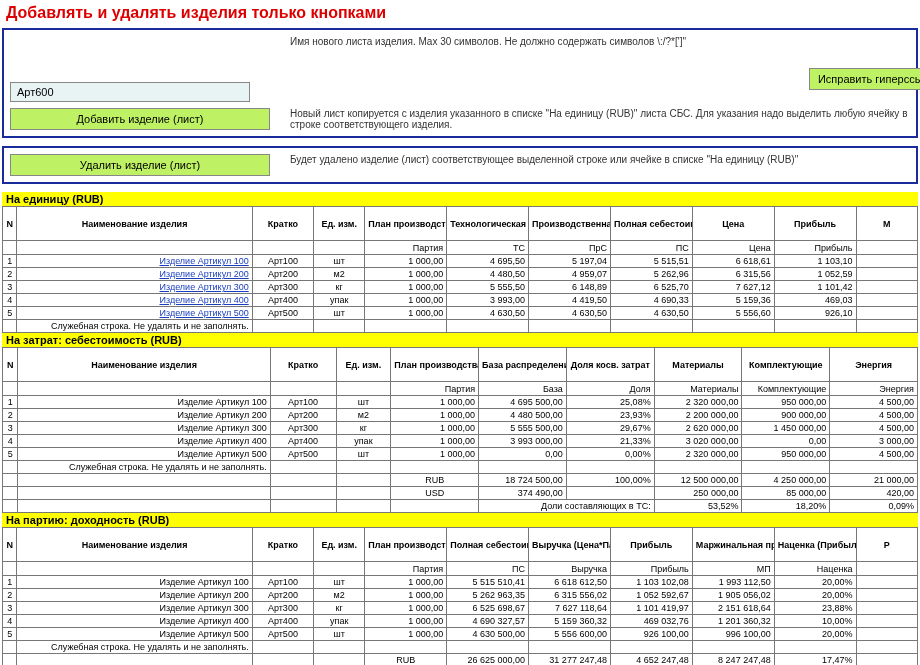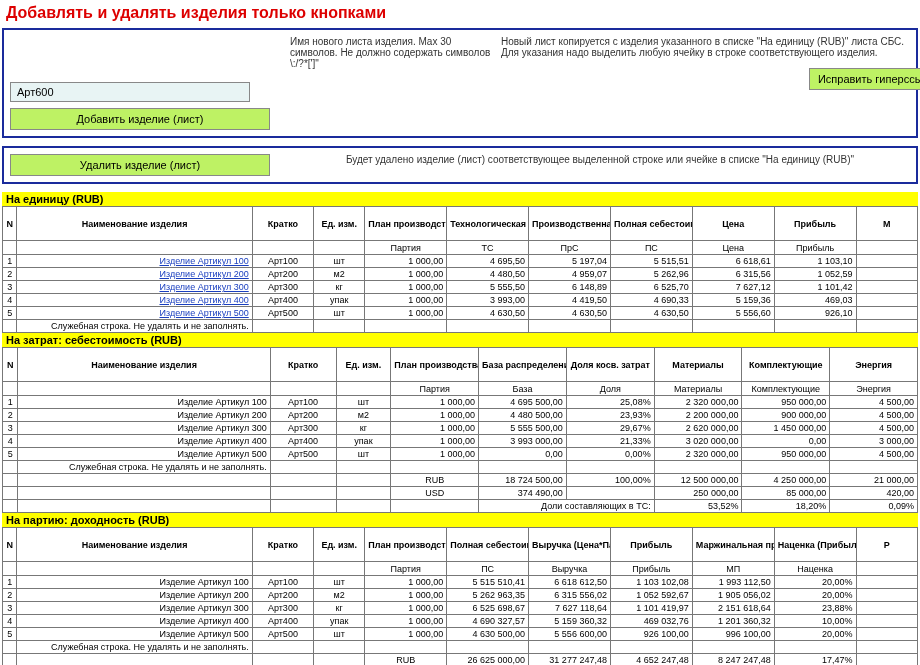--- a/index.html
+++ b/index.html
@@ -13,21 +13,21 @@
   }
   .warning-text { color: #d00; font-weight: bold; font-size: 16px; margin: 2px 0 6px 4px; }
   .form-box {
     border: 2px solid #1a2b9c;
     margin: 0 0 8px 0;
     display: flex;
     padding: 6px;
     gap: 20px;
   }
   .form-left { width: 260px; display:flex; flex-direction:column; gap:6px; }
-  .form-right { flex: 1; display:flex; justify-content:center; gap:4px; font-size:10px; color:#333; }
+  .form-right { flex: 1; display:flex; flex-direction:column; justify-content:space-between; gap:4px; font-size:10px; color:#333; }
   .text-input {
     width: 240px;
     padding: 3px 6px;
     font-size: 11px;
     border: 1px solid #888;
     background: #e8f4f4;
     margin-top: 46px;
   }
   .btn {
     padding: 4px 12px;
@@ -64,21 +64,21 @@
     white-space: nowrap;
   }
   table.grid th {
     font-weight: bold;
     text-align: center;
     background: #fff;
     vertical-align: middle;
     height: 34px;
   }
   table.grid tr.subhead td {
-    text-align: center;
+    text-align: right;
     font-size: 9px;
     height: 14px;
   }
   .col-n { width: 14px; text-align:center; }
   .col-name { width: 230px; text-align:left; }
   .col-short { width: 60px; text-align:center; }
   .col-unit { width: 50px; text-align:center; }
   .col-num { width: 80px; text-align:right; }
   .link { color: #1a3fbf; text-decoration: underline; cursor:pointer; }
   .service-row td { font-style: normal; }

